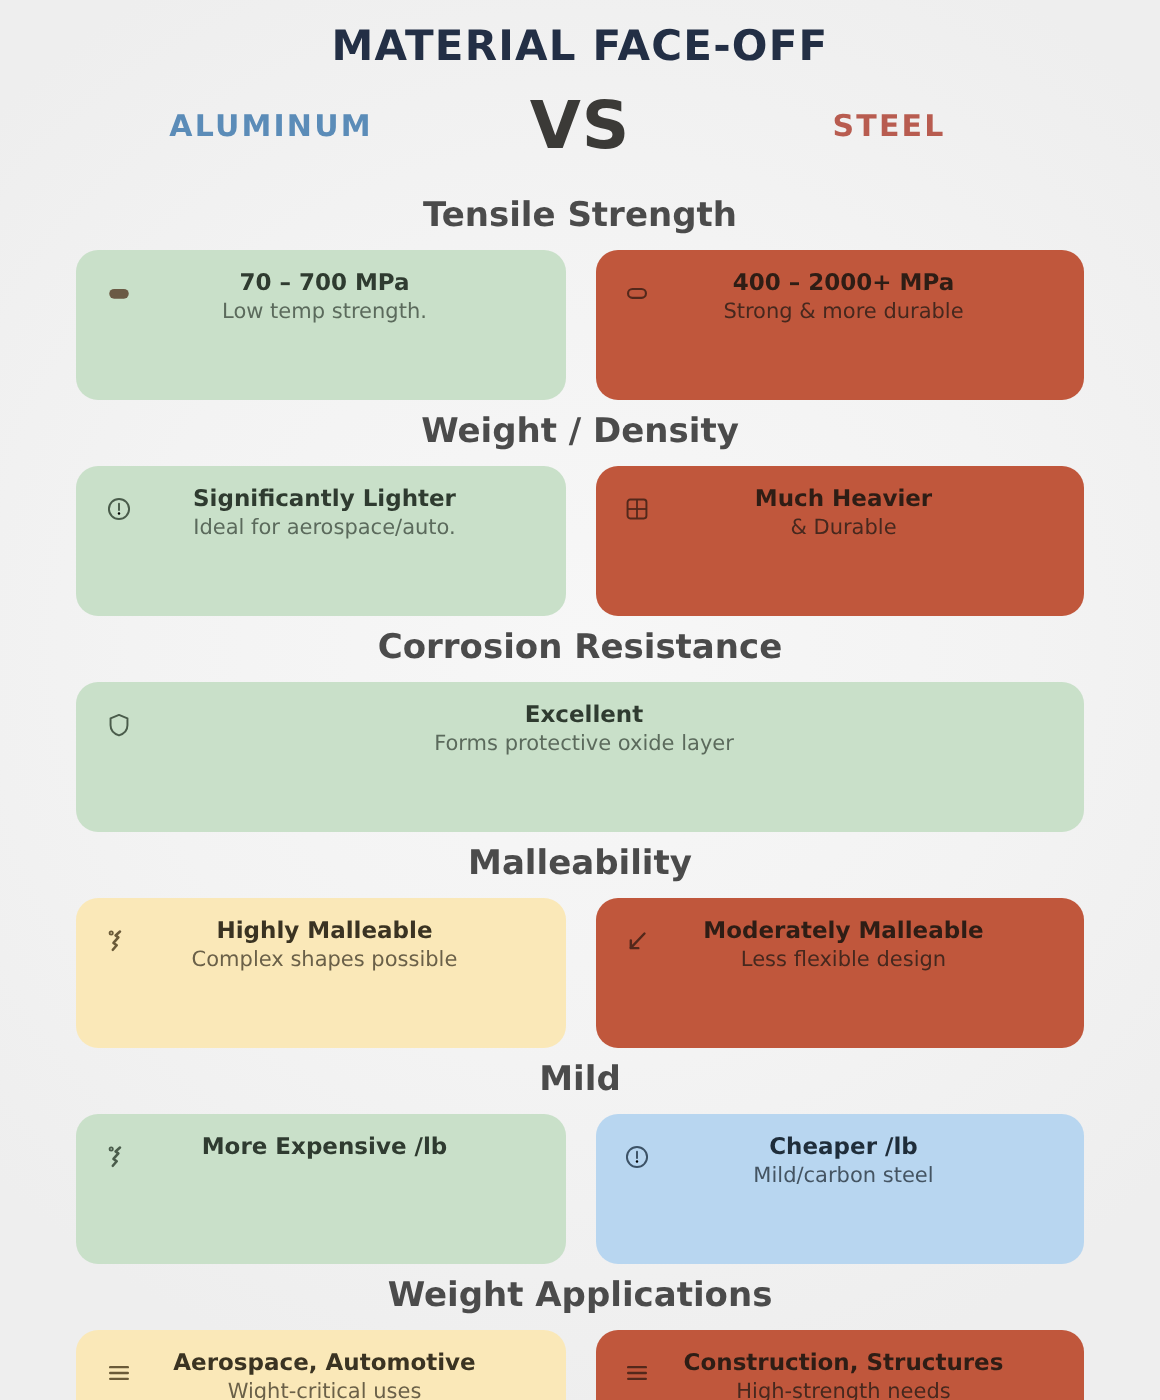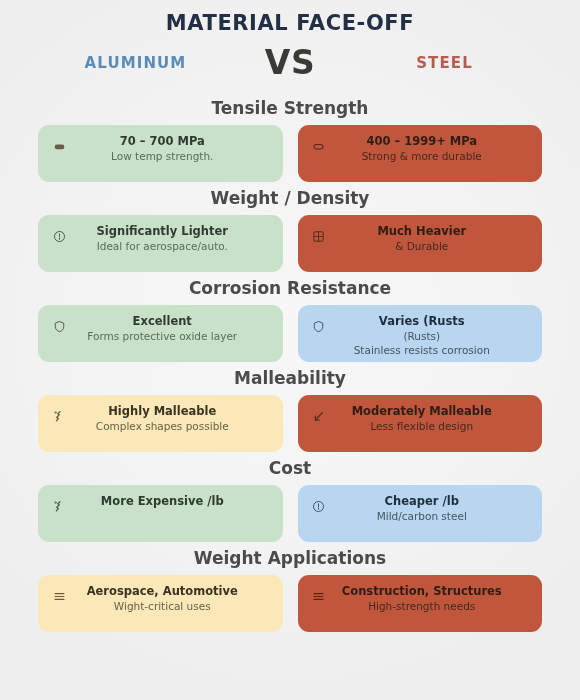--- a/index.html
+++ b/index.html
@@ -67,21 +67,21 @@
   }
   .cards {
     display: flex;
     justify-content: center;
     gap: 15px;
     padding: 0 38px;
   }
   .card {
     flex: 1 1 0;
     min-width: 0;
-    height: 57px;
+    height: 75px;
     border-radius: 11px;
     box-sizing: border-box;
     display: flex;
     align-items: flex-start;
     padding: 9px 10px 0 10px;
     position: relative;
   }
   .card .icon {
     flex: 0 0 22px;
     height: 20px;
@@ -160,21 +160,21 @@
               <div class="sub">Low temp strength.</div>
             </div>
           </div>
           <div class="card theme-red">
             <span class="icon">
               <svg width="13" height="13" viewBox="0 0 16 16" class="ico">
                 <rect x="2.5" y="5.5" width="11" height="5.5" rx="2.7" stroke-width="1.3"></rect>
               </svg>
             </span>
             <div class="texts">
-              <div class="headline">400 – 1999+ MPa</div>
+              <div class="headline">400 – 2000+ MPa</div>
               <div class="sub">Strong &amp; more durable</div>
             </div>
           </div>
         </div>
       </div>
       <div class="row">
         <div class="row-title">Weight / Density</div>
         <div class="cards">
           <div class="card theme-green">
             <span class="icon">
@@ -211,32 +211,20 @@
             <span class="icon">
               <svg width="13" height="13" viewBox="0 0 16 16" class="ico">
                 <path d="M8 1.8 L13.2 3.9 V8.2 C13.2 11.4 10.9 13.5 8 14.4 C5.1 13.5 2.8 11.4 2.8 8.2 V3.9 Z" stroke-width="1.2" stroke-linejoin="round"></path>
               </svg>
             </span>
             <div class="texts">
               <div class="headline">Excellent</div>
               <div class="sub">Forms protective oxide layer</div>
             </div>
           </div>
-          <div class="card theme-blue">
-            <span class="icon">
-              <svg width="13" height="13" viewBox="0 0 16 16" class="ico">
-                <path d="M8 1.8 L13.2 3.9 V8.2 C13.2 11.4 10.9 13.5 8 14.4 C5.1 13.5 2.8 11.4 2.8 8.2 V3.9 Z" stroke-width="1.2" stroke-linejoin="round"></path>
-              </svg>
-            </span>
-            <div class="texts">
-              <div class="headline">Varies (Rusts</div>
-              <div class="sub">(Rusts)</div>
-              <div class="sub">Stainless resists corrosion</div>
-            </div>
-          </div>
         </div>
       </div>
       <div class="row">
         <div class="row-title">Malleability</div>
         <div class="cards">
           <div class="card theme-yellow">
             <span class="icon">
               <svg width="13" height="13" viewBox="0 0 16 16" class="ico">
                 <path d="M4.2 13.4 L6.6 10.6 L4.6 9.2 L7.6 5.8 L5.9 4.6 L8.6 2.2" stroke-width="1.6" stroke-linecap="round" stroke-linejoin="round"></path>
                 <circle cx="3.2" cy="3.1" r="1.0" stroke-width="1.1"></circle>
@@ -255,21 +243,21 @@
               </svg>
             </span>
             <div class="texts">
               <div class="headline">Moderately Malleable</div>
               <div class="sub">Less flexible design</div>
             </div>
           </div>
         </div>
       </div>
       <div class="row">
-        <div class="row-title">Cost</div>
+        <div class="row-title">Mild</div>
         <div class="cards">
           <div class="card theme-green">
             <span class="icon">
               <svg width="13" height="13" viewBox="0 0 16 16" class="ico">
                 <path d="M4.2 13.4 L6.6 10.6 L4.6 9.2 L7.6 5.8 L5.9 4.6 L8.6 2.2" stroke-width="1.6" stroke-linecap="round" stroke-linejoin="round"></path>
                 <circle cx="3.2" cy="3.1" r="1.0" stroke-width="1.1"></circle>
               </svg>
             </span>
             <div class="texts">
               <div class="headline">More Expensive /lb</div>

